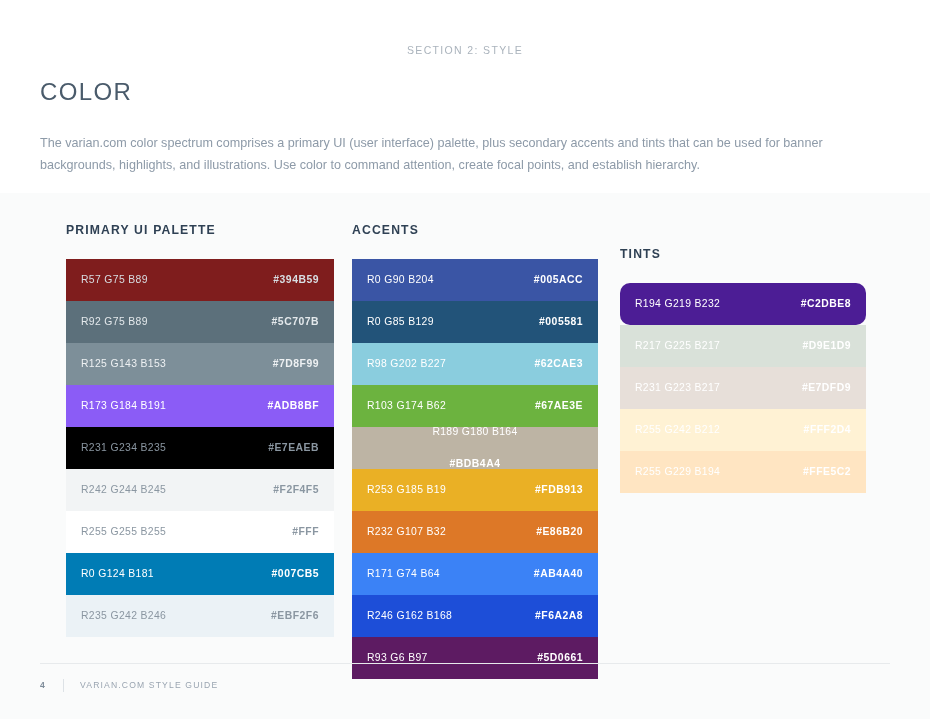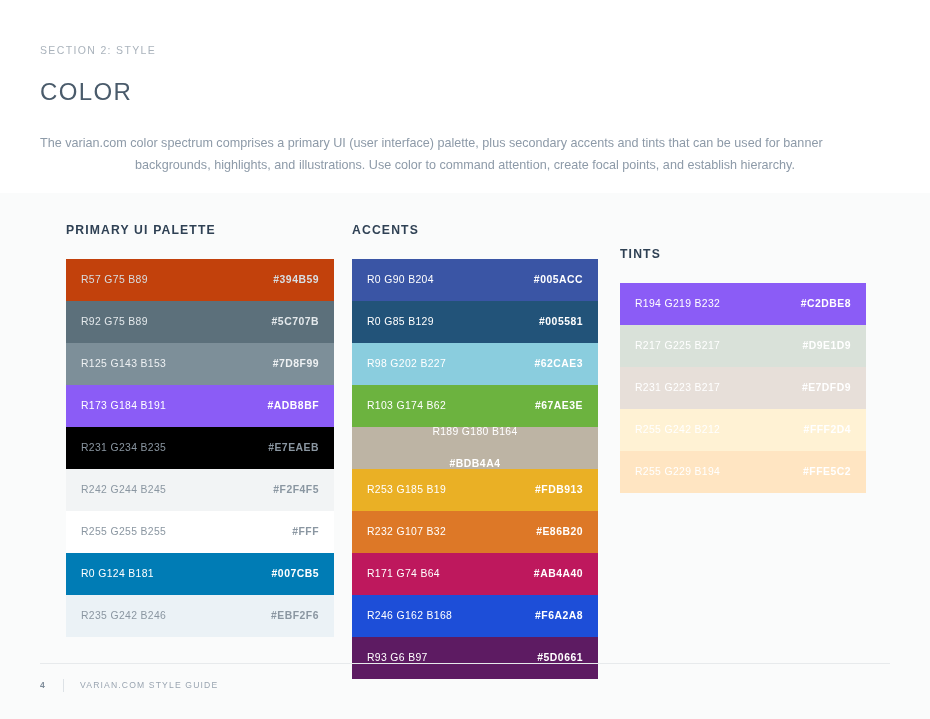--- a/index.html
+++ b/index.html
@@ -35,41 +35,42 @@
     padding: 45px 40px 0 40px;
   }
 
   .eyebrow {
     font-size: 10.5px;
     letter-spacing: 1.35px;
     color: #aab3bc;
     font-weight: 400;
     text-transform: uppercase;
     line-height: 1;
+    text-align: center;
   }
 
   .page-title {
     margin-top: 24px;
     font-size: 24px;
     font-weight: 400;
     letter-spacing: 1.4px;
     color: #4a5b6b;
     line-height: 1;
   }
 
   .intro {
     margin-top: 28px;
     width: 850px;
     font-size: 12.6px;
     line-height: 22px;
     color: #8d9aa8;
     text-align: justify;
     font-weight: 400;
   }
-  .intro .line2 { display: block; text-align: center; }
+  .intro .line2 { display: block; text-align: left; }
 
   
   .panel {
     position: absolute;
     left: 0; top: 193px;
     width: 930px;
     height: 526px;
     background: #fafbfb;
   }
 
@@ -172,21 +173,21 @@
       <span class="line2">backgrounds, highlights, and illustrations. Use color to command attention, create focal points, and establish hierarchy.</span>
     </p>
   </div>
 
   <div class="panel">
     <div class="columns">
 
       <div class="column primary">
         <div class="column-title">PRIMARY UI PALETTE</div>
         <div class="swatch-stack">
-            <div class="swatch" style="background: #c2410c; color: rgb(216, 222, 227);">
+            <div class="swatch" style="background: #7f1d1d; color: rgb(216, 222, 227);">
               <span class="rgb">R57 G75 B89</span>
               <span class="hex">#394B59</span>
             </div>
             <div class="swatch" style="background: rgb(92, 112, 123); color: rgb(228, 233, 236);">
               <span class="rgb">R92 G75 B89</span>
               <span class="hex">#5C707B</span>
             </div>
             <div class="swatch" style="background: rgb(125, 143, 153); color: rgb(238, 241, 243);">
               <span class="rgb">R125 G143 B153</span>
               <span class="hex">#7D8F99</span>
@@ -242,39 +243,39 @@
               <span class="hex">#BDB4A4</span>
             </div>
             <div class="swatch" style="background: rgb(234, 176, 37); color: rgb(255, 255, 255);">
               <span class="rgb">R253 G185 B19</span>
               <span class="hex">#FDB913</span>
             </div>
             <div class="swatch" style="background: rgb(221, 120, 39); color: rgb(255, 255, 255);">
               <span class="rgb">R232 G107 B32</span>
               <span class="hex">#E86B20</span>
             </div>
-            <div class="swatch" style="background: #be185d; color: rgb(255, 255, 255);">
+            <div class="swatch" style="background: #3b82f6; color: rgb(255, 255, 255);">
               <span class="rgb">R171 G74 B64</span>
               <span class="hex">#AB4A40</span>
             </div>
             <div class="swatch" style="background: #1d4ed8; color: rgb(255, 255, 255);">
               <span class="rgb">R246 G162 B168</span>
               <span class="hex">#F6A2A8</span>
             </div>
             <div class="swatch" style="background: rgb(93, 27, 98); color: rgb(255, 255, 255);">
               <span class="rgb">R93 G6 B97</span>
               <span class="hex">#5D0661</span>
             </div>
           </div>
       </div>
 
       <div class="column tints">
         <div class="column-title">TINTS</div>
         <div class="swatch-stack">
-            <div class="swatch" style="background: #8b5cf6; color: rgb(255, 255, 255);">
+            <div class="swatch" style="background: #4c1d95; color: rgb(255, 255, 255); border-radius: 10px;">
               <span class="rgb">R194 G219 B232</span>
               <span class="hex">#C2DBE8</span>
             </div>
             <div class="swatch" style="background: rgb(217, 225, 217); color: rgb(255, 255, 255);">
               <span class="rgb">R217 G225 B217</span>
               <span class="hex">#D9E1D9</span>
             </div>
             <div class="swatch" style="background: rgb(231, 223, 217); color: rgb(255, 255, 255);">
               <span class="rgb">R231 G223 B217</span>
               <span class="hex">#E7DFD9</span>

